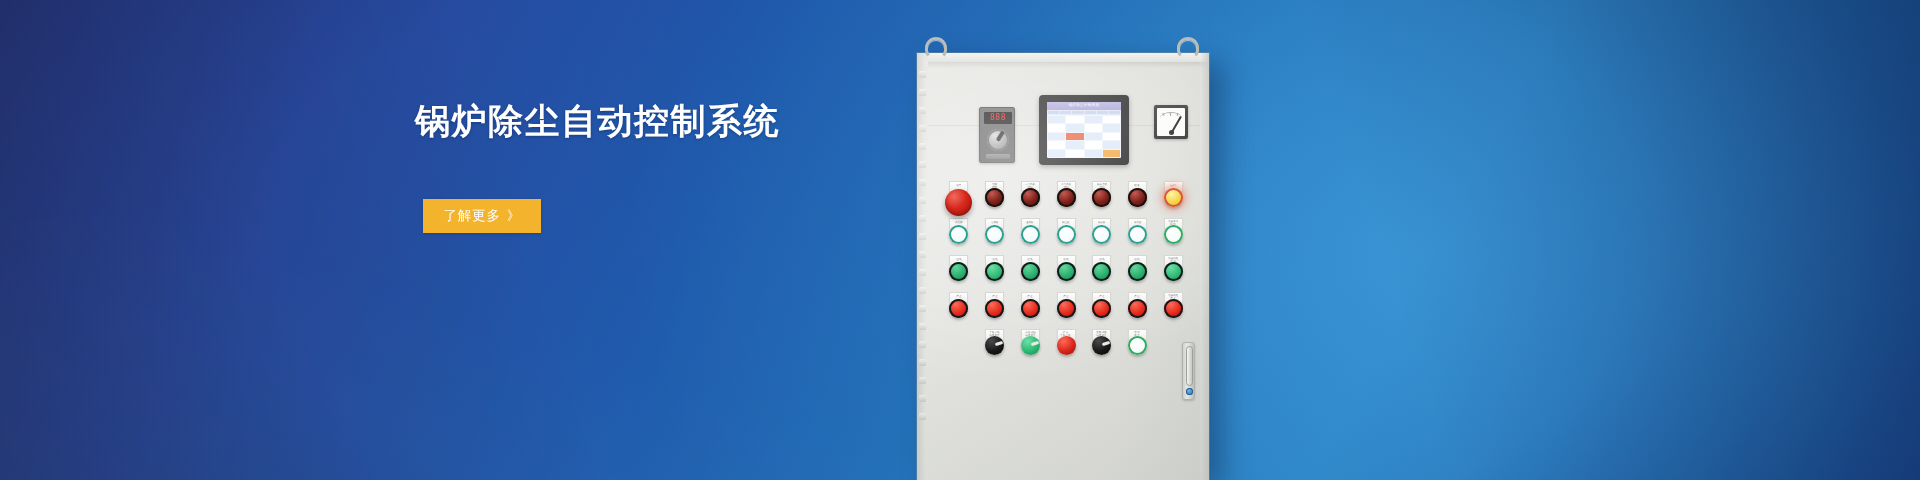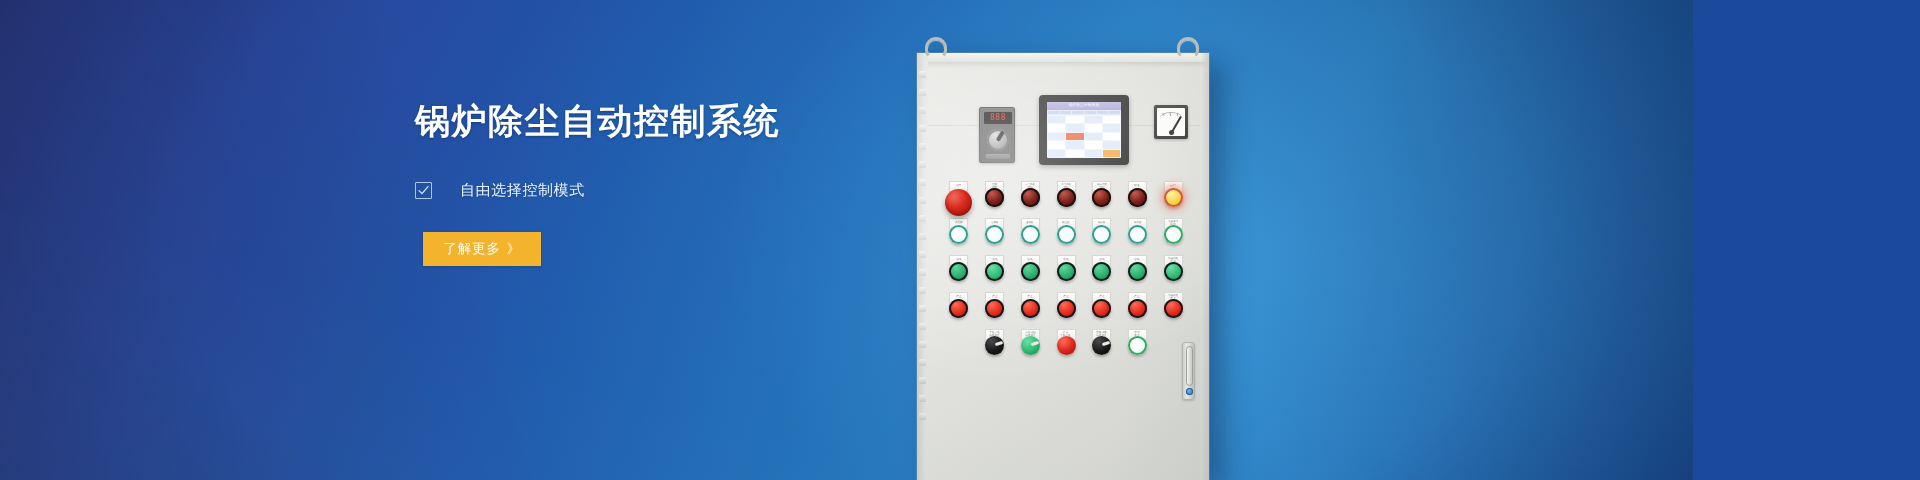--- a/index.html
+++ b/index.html
@@ -4,21 +4,21 @@
 <style>
   * { margin:0; padding:0; box-sizing:border-box; }
   html,body { width:1920px; height:480px; overflow:hidden; }
   body {
     font-family:"Liberation Sans","DejaVu Sans",sans-serif;
     background:#1b4a9c;
   }
 
   
   .banner {
-    position:relative; width:1693px; height:480px; overflow:hidden;
+    position:relative; width:1920px; height:480px; overflow:hidden;
     background:
       radial-gradient(ellipse 1100px 760px at 74% 52%, rgba(60,150,215,.85) 0%, rgba(45,125,195,.25) 48%, rgba(0,0,0,0) 72%),
       linear-gradient(118deg, #1f2f7e 0%, #22439b 17%, #1f58ab 36%, #2272b8 56%, #2b86c6 72%, #2168ae 86%, #1a4c95 100%);
   }
   .banner::before{
     content:""; position:absolute; inset:0;
     background:
       linear-gradient(103deg, rgba(255,255,255,.05) 0%, rgba(255,255,255,0) 38%),
       linear-gradient(72deg, rgba(0,0,0,.14) 0%, rgba(0,0,0,0) 30%, rgba(0,0,0,0) 70%, rgba(10,25,70,.35) 100%);
     pointer-events:none;
@@ -300,28 +300,20 @@
 </head>
 <body>
 
 <div class="banner">
   <div class="vignette"></div>
 
   <div class="copy">
     <div class="headline">锅炉除尘自动控制系统</div>
 
     <ul class="features">
-      <li class="feature">
-        <span class="chk">
-          <svg width="13" height="13" viewBox="0 0 13 13">
-              <path d="M2 6.6 L5 9.6 L11 2.6" fill="none" stroke="#cfe6fb" stroke-width="1.3" stroke-linecap="round" stroke-linejoin="round"></path>
-            </svg>
-        </span>
-        <span class="feature-label">自由选择控制模式</span>
-      </li>
     </ul>
 
     <button class="cta">
       <span class="cta-label">了解更多</span>
       <span class="cta-chev">》</span>
     </button>
   </div>
 
   <div class="photo">
 

